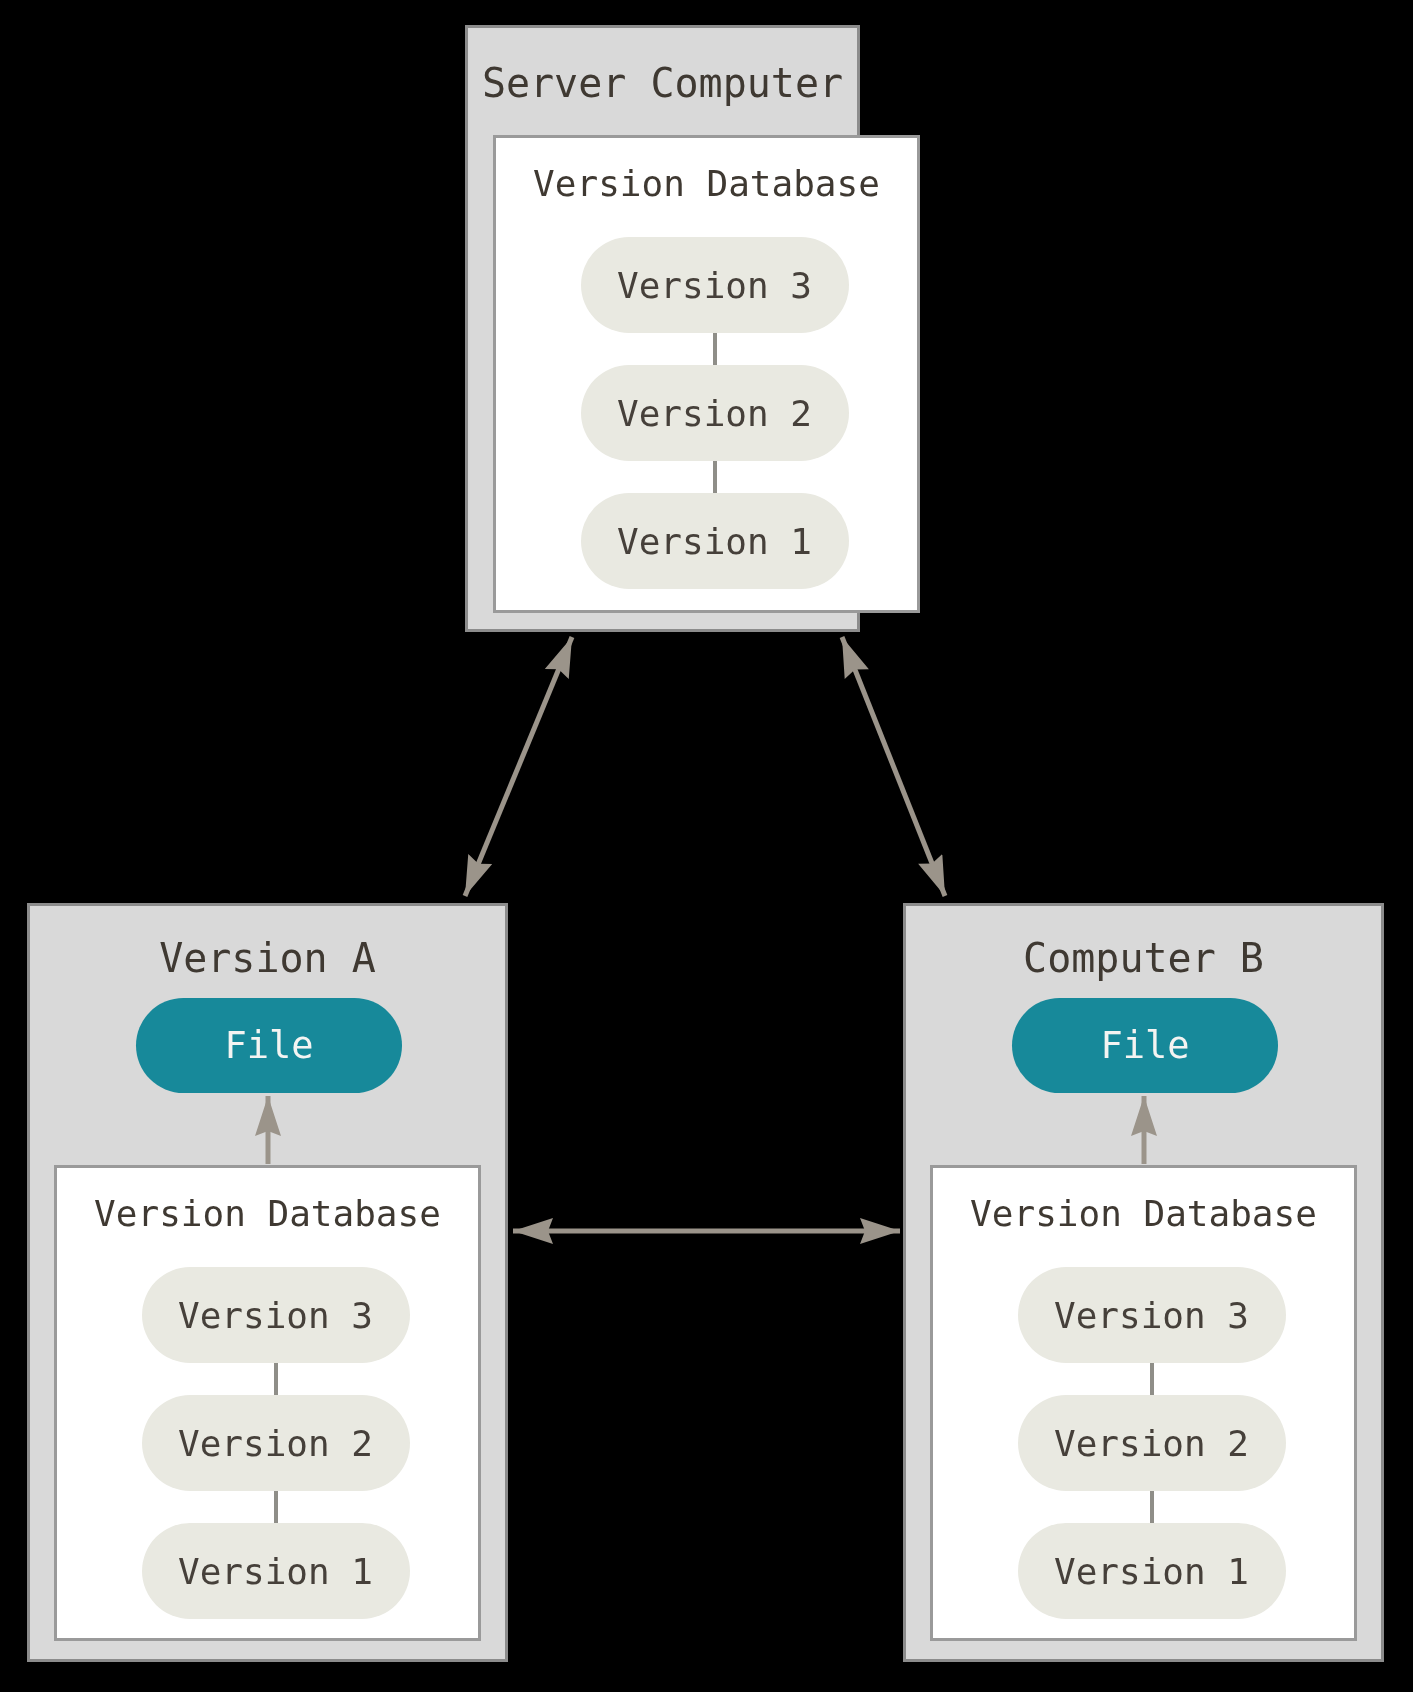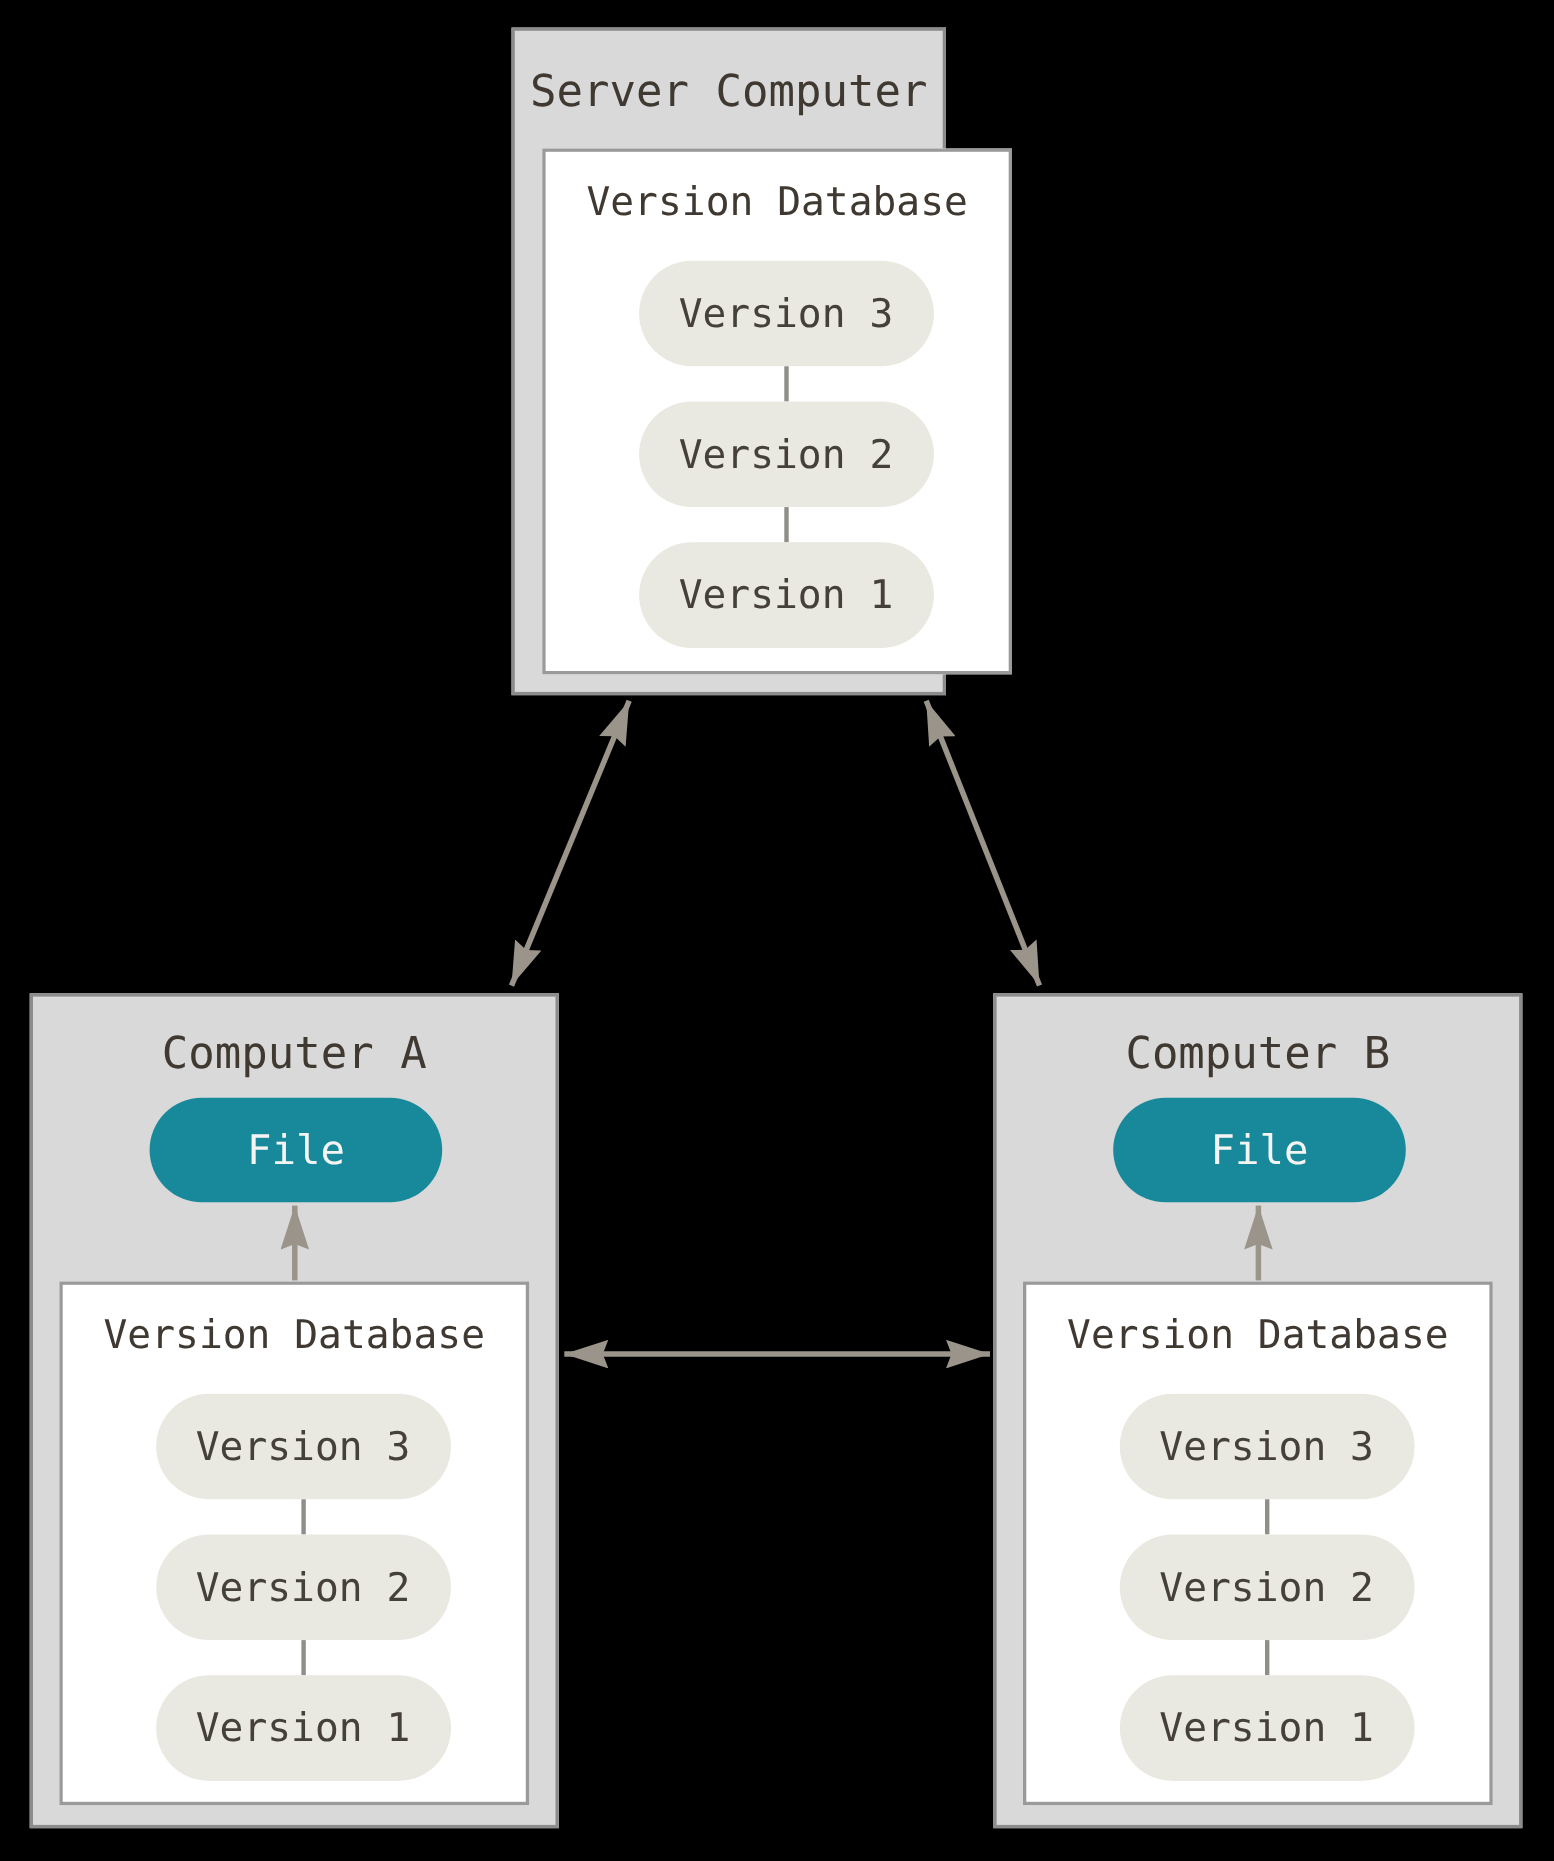--- a/index.html
+++ b/index.html
@@ -85,21 +85,21 @@
         <div class="pill">Version 3</div>
         <div class="connector"></div>
         <div class="pill">Version 2</div>
         <div class="connector"></div>
         <div class="pill">Version 1</div>
       </div>
   </div>
 </div>
 
 <div class="outer-box" id="computer-a">
-  <div class="box-title">Computer A</div>
+  <div class="box-title">Version A</div>
   <div class="file-pill file-pos">File</div>
   <div class="inner-box client-inner">
     <div class="db-title">Version Database</div>
     <div class="stack">
         <div class="pill">Version 3</div>
         <div class="connector"></div>
         <div class="pill">Version 2</div>
         <div class="connector"></div>
         <div class="pill">Version 1</div>
       </div>

